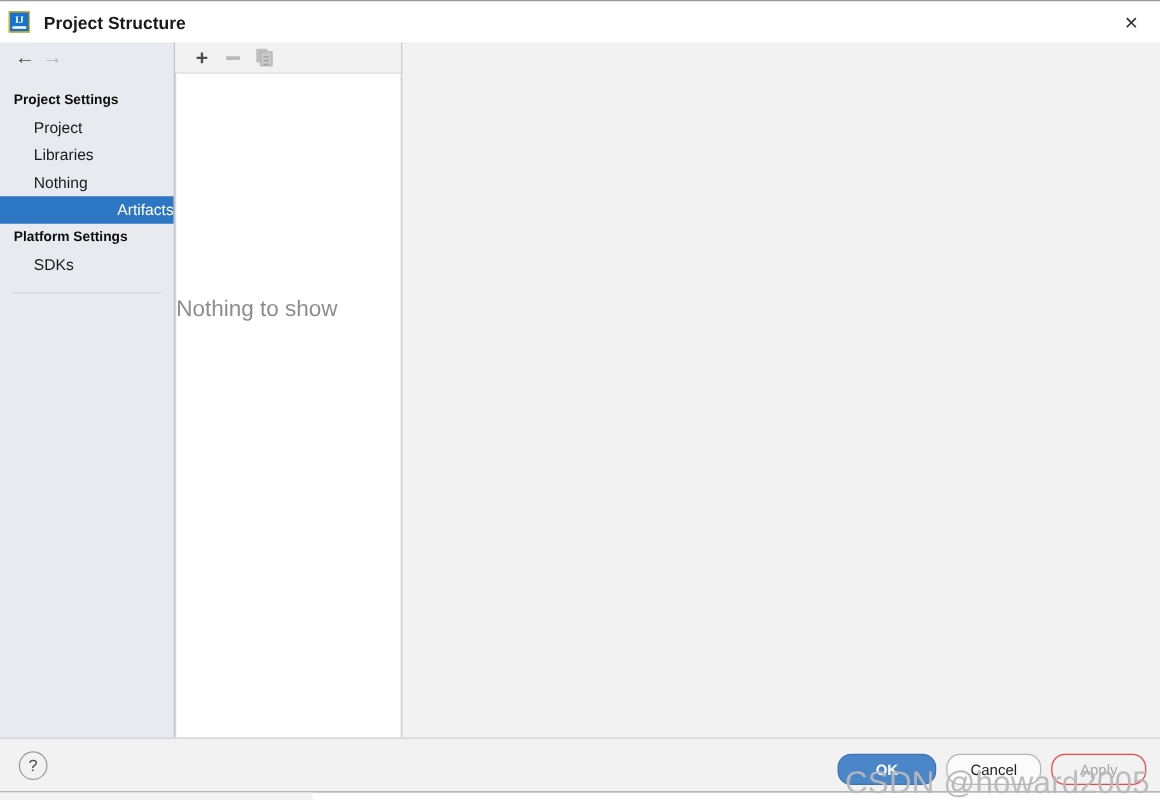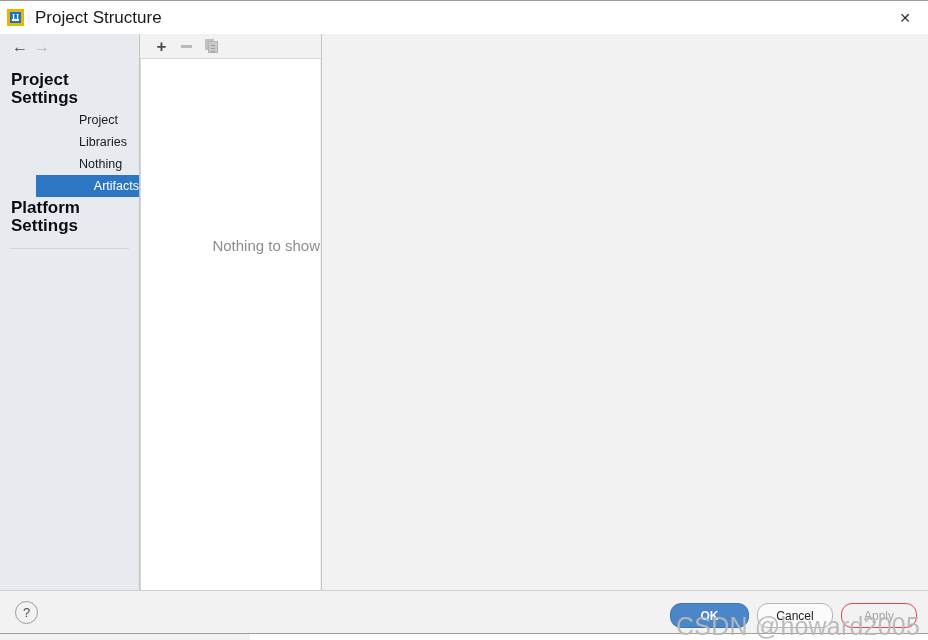--- a/index.html
+++ b/index.html
@@ -35,21 +35,21 @@
     background: #ffffff;
     border-top: 1px solid #9a9a9a;
     box-sizing: border-box;
     display: flex;
     align-items: center;
   }
   .app-icon {
     width: 17px; height: 17px;
     margin-left: 7px;
     background: #1573d0;
-    border: 3px solid #eab308;
+    border: 1px solid #eab308;
     box-sizing: border-box;
     position: relative;
     flex: none;
   }
   .app-icon .ij-letters {
     position: absolute;
     left: 0; right: 0; top: 1px;
     text-align: center;
     font-family: "Liberation Serif", serif;
     font-size: 8px;
@@ -60,23 +60,24 @@
   }
   .app-icon .ij-bar {
     position: absolute;
     left: 2px; right: 2px;
     bottom: 2px;
     height: 2px;
     background: #ffffff;
   }
   .titlebar-title {
     margin-left: 11px;
-    font-size: 17px;
+    font-size: 14px;
     color: #1a1a1a;
     white-space: nowrap;
+    font-weight: bold;
   }
   .close-btn {
     position: absolute;
     right: 0; top: 0;
     width: 46px; height: 33px;
     display: flex;
     align-items: center;
     justify-content: center;
     font-size: 14px;
     color: #333;
@@ -109,33 +110,32 @@
     justify-content: center;
     font-size: 16px;
     line-height: 16px;
   }
   .nav-arrow.enabled { color: #4a4a4a; }
   .nav-arrow.disabled { color: #b3b3b3; }
 
   .sidebar-list { margin-top: 9px; }
   .group-title {
     font-weight: bold;
-    font-size: 17px;
+    font-size: 11px;
     color: #0d0d0d;
     padding: 2px 0 2px 11px;
     line-height: 18px;
   }
   .sb-item {
     font-size: 12.5px;
     color: #1a1a1a;
-    padding: 2px 0 2px 43px;
+    padding: 2px 0 2px 27px;
     line-height: 18px;
     cursor: default;
     white-space: nowrap;
-    margin-left: 36px;
   }
   .sb-item.selected {
     background: #2d76c4;
     color: #ffffff;
     text-align: right;
   }
   .sb-sep {
     height: 1px;
     background: #d2d6da;
     margin: 11px 10px 10px 10px;
@@ -203,22 +203,22 @@
     left: 0; top: 25px;
     right: 1px; bottom: 0;
     background: #ffffff;
     border-left: 1px solid #d7d7d7;
     box-sizing: border-box;
   }
   .nothing-to-show {
     position: absolute;
     left: 0; right: 0;
     top: 178px;
-    text-align: right;
-    font-size: 15px;
+    text-align: left;
+    font-size: 18px;
     color: #8d8d8d;
   }
 
   
   .right-panel {
     position: absolute;
     left: 322px; top: 34px;
     right: 0;
     height: 556px;
     background: #f2f2f2;
@@ -335,20 +335,21 @@
 
     <div class="sidebar-list">
 
       <div class="group-title">Project Settings</div>
       <div class="sb-item">Project</div>
       <div class="sb-item">Libraries</div>
       <div class="sb-item">Nothing</div>
       <div class="sb-item selected">Artifacts</div>
 
       <div class="group-title">Platform Settings</div>
+      <div class="sb-item">SDKs</div>
 
       <div class="sb-sep"></div>
 
     </div>
   </div>
 
   <div class="mid-panel">
     <div class="mid-toolbar">
       <div class="tb-btn">
         <span class="tb-plus">+</span>

